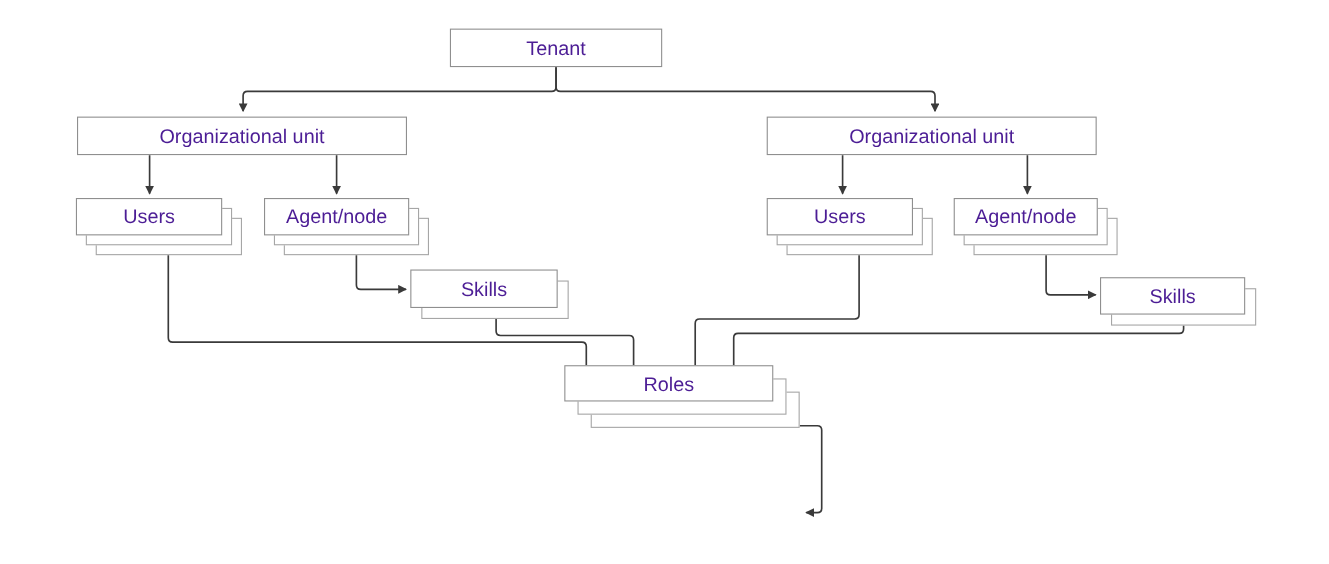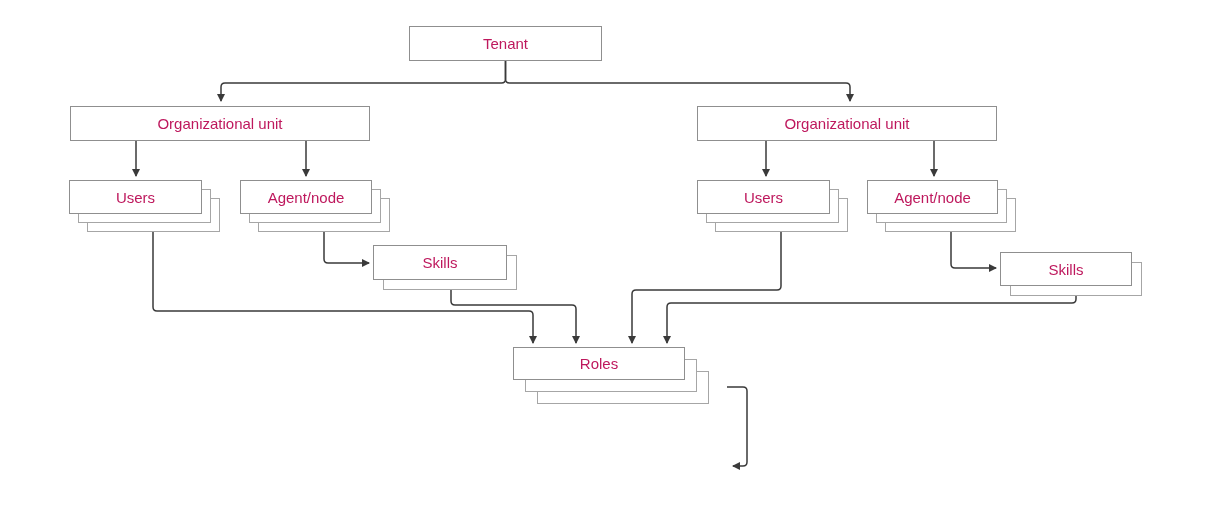--- a/index.html
+++ b/index.html
@@ -22,22 +22,22 @@
   .layer{border-color:#a6a6a6;}
   .s9  .l1{left:9px;top:9px;}
   .s9  .l2{left:18px;top:18px;}
   .s10 .l1{left:10px;top:10px;}
   .s12 .l1{left:12px;top:12px;}
   .s12 .l2{left:24px;top:24px;}
   .main{
     display:flex;align-items:center;justify-content:center;
   }
   .lbl{
-    font-size:15px;
-    color:#be185d;
+    font-size:18px;
+    color:#4c1d95;
     white-space:nowrap;
     line-height:1;
   }
   path.conn{
     fill:none;
     stroke:#3a3a3a;
     stroke-width:1.5;
     stroke-linejoin:round;
   }
 </style>
@@ -129,21 +129,21 @@
     </div>
   </div>
 
   <div class="node s10" style="left:1000px;top:252px;width:132px;height:34px">
     <div class="box layer l1"></div>
     <div class="box main">
       <span class="lbl">Skills</span>
     </div>
   </div>
 
-  <div class="node s12" style="left:513px;top:347px;width:172px;height:33px">
+  <div class="node s12" style="left:513px;top:332px;width:190px;height:33px">
     <div class="box layer l2"></div>
     <div class="box layer l1"></div>
     <div class="box main">
       <span class="lbl">Roles</span>
     </div>
   </div>
 
 
 </div>
 

